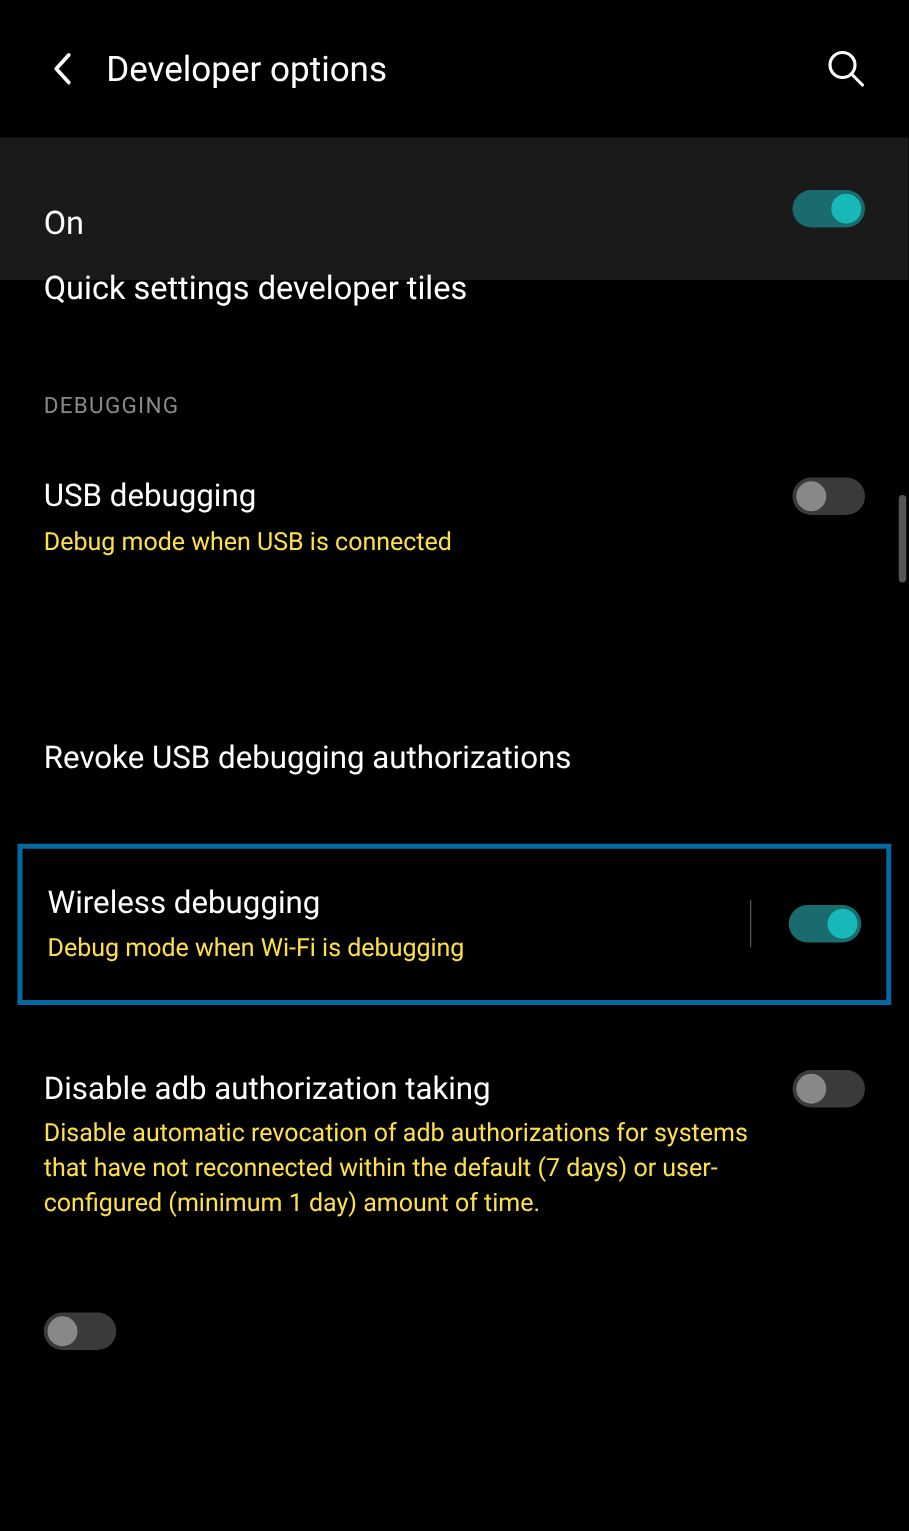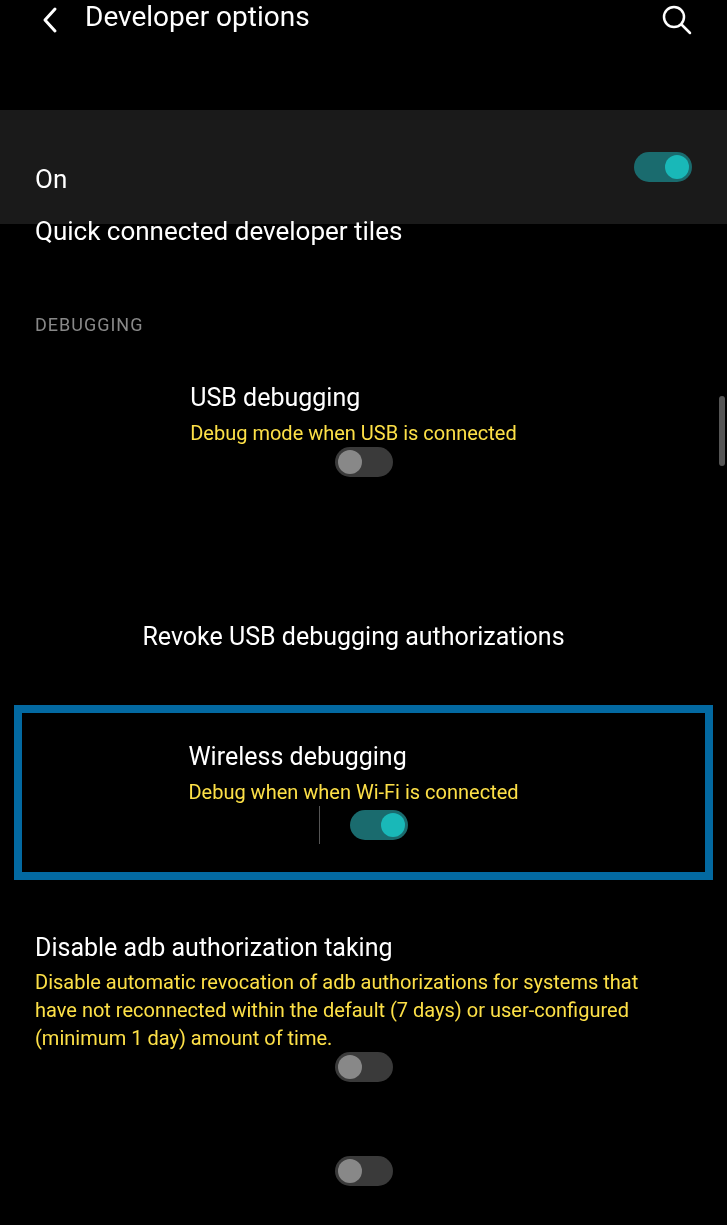--- a/index.html
+++ b/index.html
@@ -11,20 +11,21 @@
     body {
       background: #000;
       color: #fff;
       width: 727px;
       height: 1225px;
       overflow: hidden;
       position: relative;
     }
     .header {
       display: flex;
+      align-items: center;
       height: 110px;
       padding: 0 30px;
       background: #000;
     }
     .back-btn {
       width: 40px;
       height: 40px;
       display: flex;
       align-items: center;
       justify-content: center;
@@ -97,24 +98,22 @@
     .section-header {
       color: #888;
       font-size: 18px;
       letter-spacing: 1px;
       padding: 0 35px;
       margin-top: 68px;
       margin-bottom: 25px;
     }
     .setting-row {
       display: flex;
-      align-items: center;
       padding: 22px 35px;
       min-height: 70px;
-      flex-direction: column;
     }
     .setting-text {
       flex: 1;
       padding-right: 20px;
     }
     .setting-title {
       font-size: 25px;
       color: #fff;
       font-weight: 400;
       line-height: 1.3;
@@ -125,21 +124,21 @@
       margin-top: 4px;
       line-height: 1.4;
     }
     .gap-lg {
       height: 50px;
     }
     .gap-md {
       height: 30px;
     }
     .highlighted-wrapper {
-      border: 8px solid #0369a1;
+      border: 4px solid #0369a1;
       margin: 0 14px;
       padding: 0;
     }
     .highlighted-wrapper .setting-row {
       padding: 28px 20px;
     }
     .highlighted-wrapper .toggle-wrapper {
       display: flex;
       align-items: center;
       position: relative;
@@ -181,21 +180,21 @@
 
 <div class="master-toggle-row">
   <span class="master-label">On</span>
   <div class="toggle on">
     <div class="knob"></div>
   </div>
 </div>
 
 <div class="content">
 
-  <div class="partial-item">Quick connected developer tiles</div>
+  <div class="partial-item">Quick settings developer tiles</div>
 
   <div class="section-header">DEBUGGING</div>
 
   <div class="setting-row">
     <div class="setting-text">
       <div class="setting-title">USB debugging</div>
       <div class="setting-subtitle">Debug mode when USB is connected</div>
     </div>
     <div class="toggle off">
       <div class="knob"></div>
@@ -212,21 +211,21 @@
       <div class="setting-title">Revoke USB debugging authorizations</div>
     </div>
   </div>
 
   <div class="gap-md"></div>
 
   <div class="highlighted-wrapper">
     <div class="setting-row">
       <div class="setting-text">
         <div class="setting-title">Wireless debugging</div>
-        <div class="setting-subtitle">Debug when when Wi-Fi is connected</div>
+        <div class="setting-subtitle">Debug mode when Wi-Fi is debugging</div>
       </div>
       <div class="toggle-wrapper">
         <div class="toggle on">
           <div class="knob"></div>
         </div>
       </div>
     </div>
   </div>
 
   <div class="gap-md"></div>

